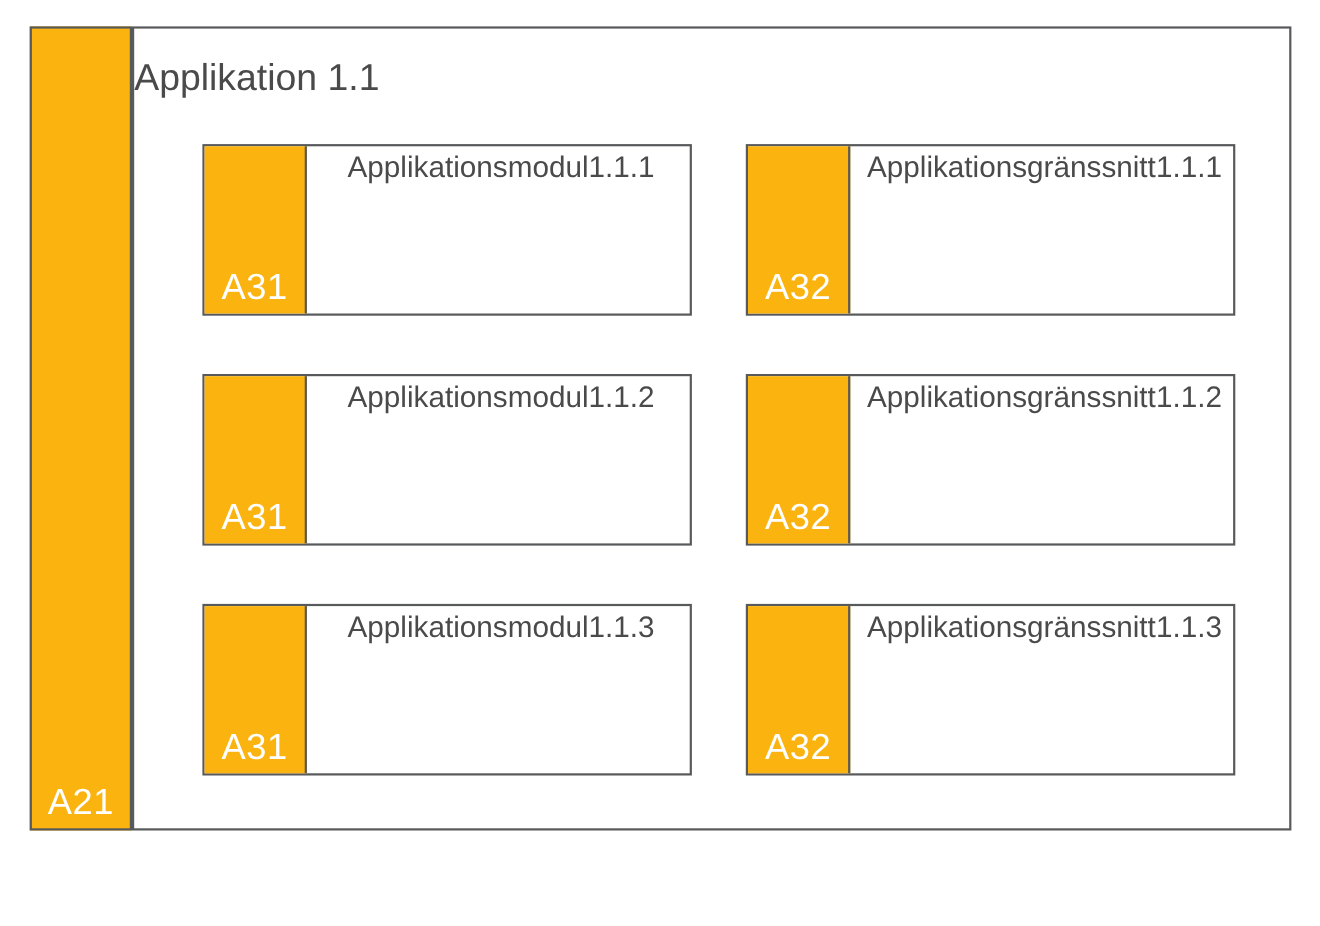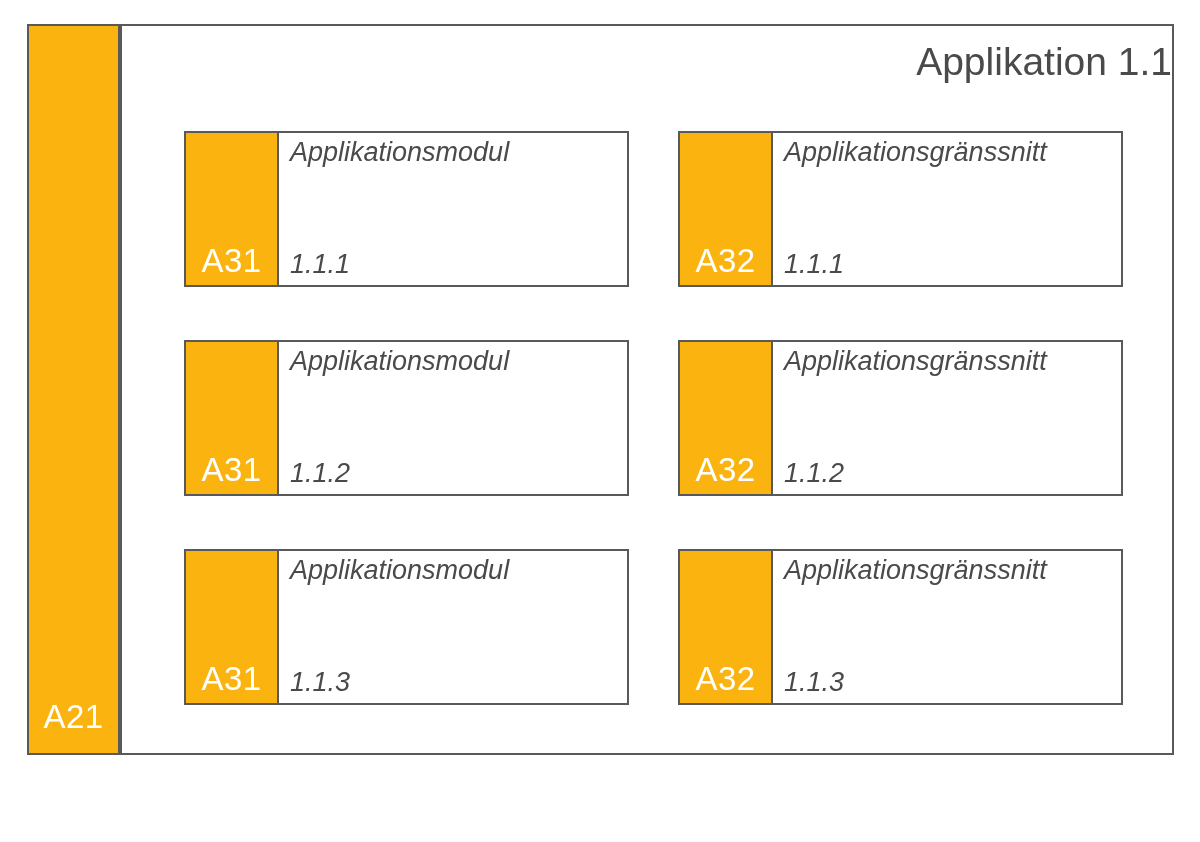--- a/index.html
+++ b/index.html
@@ -23,40 +23,40 @@
   
   .accent-bar {
     position: absolute;
     left: 27px; top: 24px;
     width: 93px; height: 731px;
     background: var(--accent);
     border: 2px solid var(--border);
     display: flex;
     align-items: flex-end;
     justify-content: center;
-    padding-bottom: 20px;
+    padding-bottom: 8px;
   }
   .tag-label {
     color: var(--label);
     font-size: 33px;
     line-height: 1;
     letter-spacing: 0.5px;
   }
   
   .app-frame {
     position: absolute;
     left: 120px; top: 24px;
     width: 1054px; height: 731px;
     background: var(--bg);
     border: 2px solid var(--border);
   }
   .app-title {
-    margin-top: 14px;
-    text-align: right;
-    font-size: 39px;
+    margin-top: 26px;
+    text-align: left;
+    font-size: 34px;
     color: var(--text);
   }
   
   .node {
     position: absolute;
     width: 445px; height: 156px;
     border: 2px solid var(--border);
     background: var(--bg);
     display: flex;
   }
@@ -71,28 +71,27 @@
     background: var(--accent);
     border-right: 2px solid var(--border);
     display: flex;
     align-items: flex-end;
     justify-content: center;
     padding-bottom: 8px;
   }
   .node .content {
     flex: 1;
     display: flex;
-    flex-direction: column;
-    justify-content: space-between;
+    flex-direction: row;
+    justify-content: center;
     padding-left: 11px;
     padding-right: 6px;
     font-size: 27px;
     line-height: 1.48;
     color: var(--text);
-    font-style: italic;
   }
 </style>
 </head>
 <body>
 
 <div class="canvas">
 
   <div class="accent-bar">
     <span class="tag-label">A21</span>
   </div>

